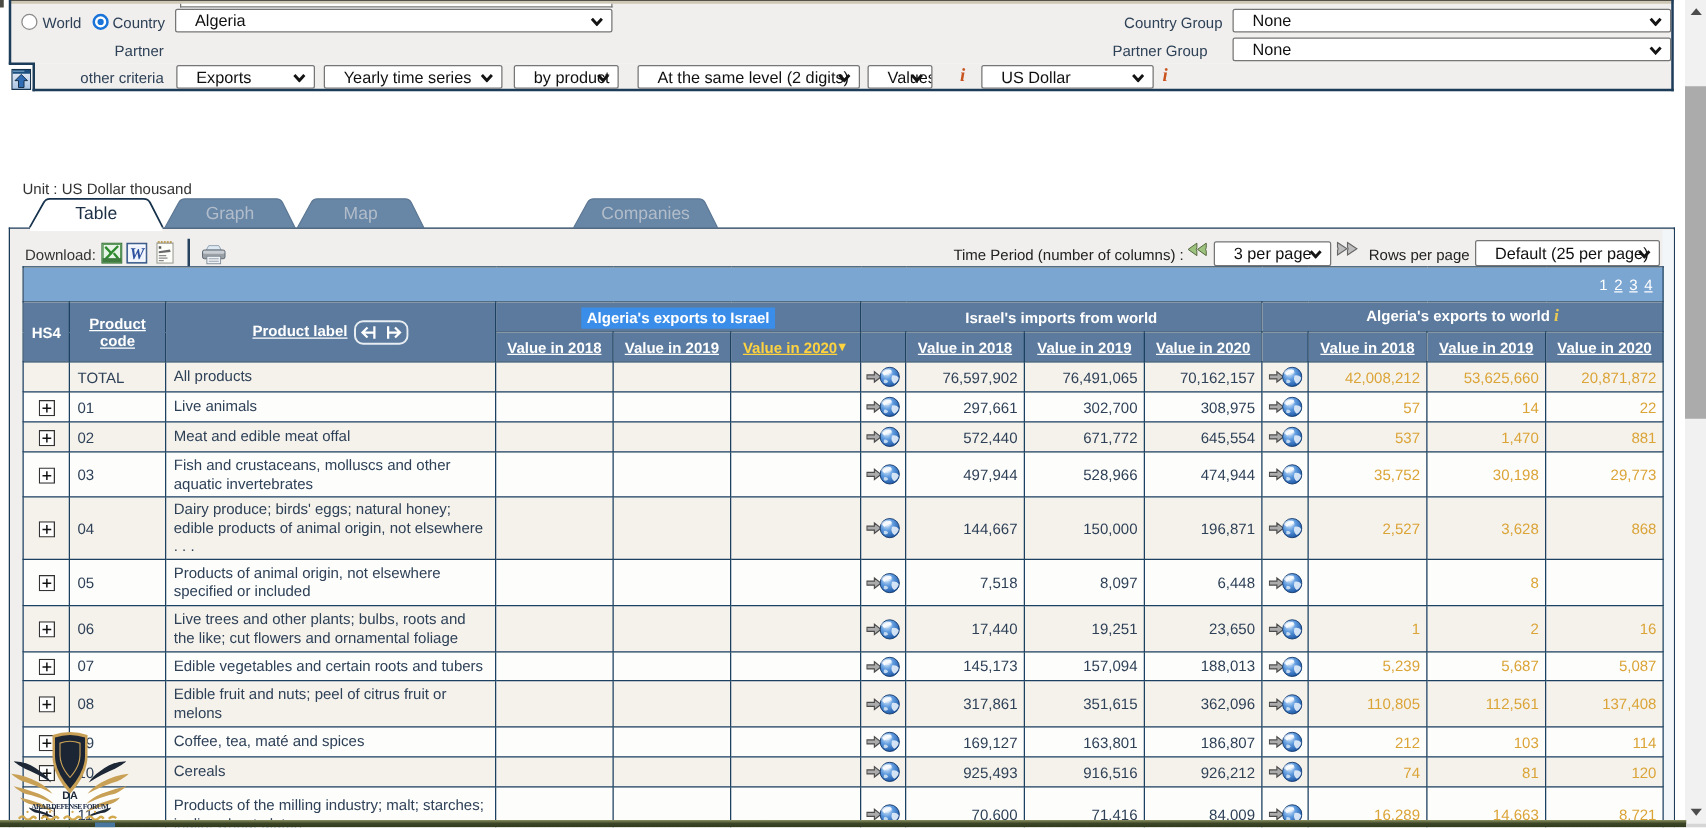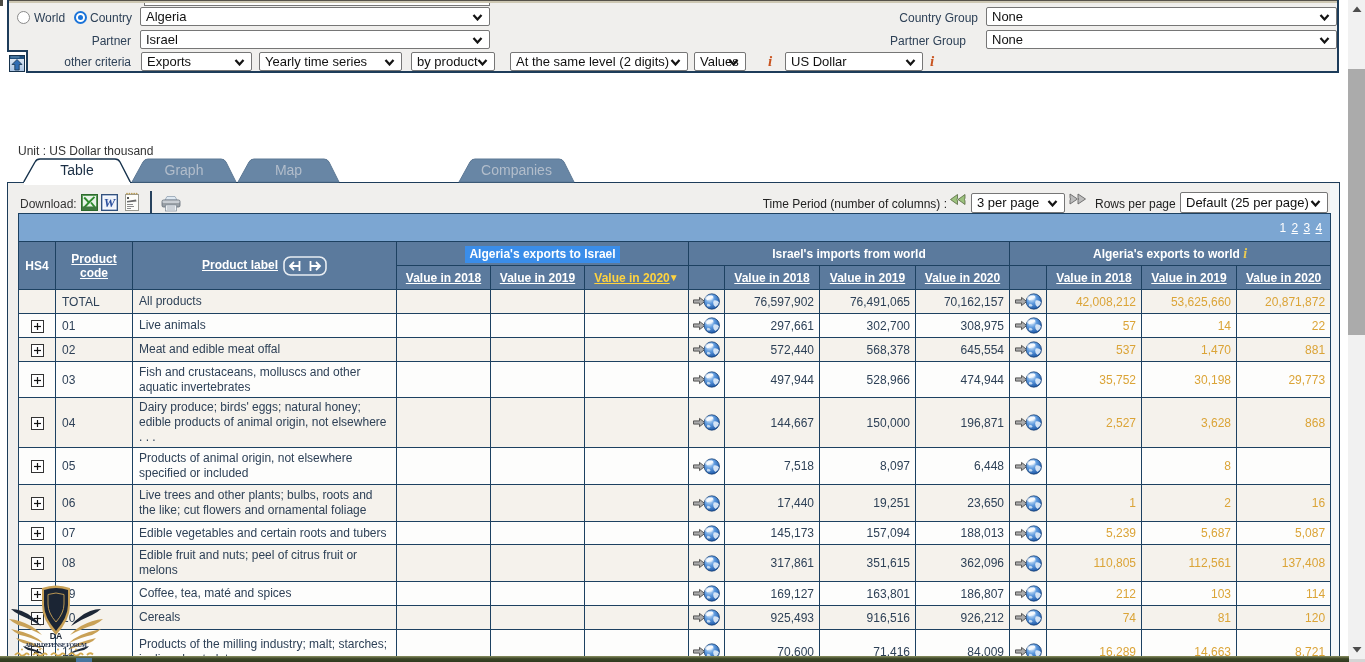--- a/index.html
+++ b/index.html
@@ -1,19 +1,19 @@
 <!DOCTYPE html>
 <html><head><meta charset="utf-8"><style>
 html,body{margin:0;padding:0}
 #pg{position:relative;width:1365px;height:662px;overflow:hidden;background:#fff;
  font-family:"Liberation Sans",sans-serif;}
 #pg div{box-sizing:border-box}
 .lb{position:absolute;font-size:12px;color:#2e4157;white-space:nowrap}
 .sel{position:absolute;background:#fff;border:1px solid #767676;border-radius:2px;
- color:#101010;padding-left:5px;white-space:nowrap;overflow:hidden}
+ color:#101010;padding-left:15px;white-space:nowrap;overflow:hidden}
 .sel .cv{position:absolute;right:6px;top:50%;margin-top:-3px}
 .tabtx{position:absolute;font-size:14px;white-space:nowrap;text-align:center}
 table{border-collapse:collapse;table-layout:fixed;font-family:"Liberation Sans",sans-serif}
 td{border:1px solid #1d4161;padding:0;overflow:hidden;vertical-align:middle;font-size:12px;color:#2e4157}
 td.hd{background:#5b7a9d;color:#fff;font-weight:bold;text-align:center}
 .u{text-decoration:underline}
 .hl{background:#3a8de9;padding:1px 4px 2px 4px}
 .yi{font-family:"Liberation Serif",serif;font-style:italic;font-weight:bold;color:#eccb52;font-size:14px}
 td.vg{color:#ffd33f}
 .n{text-align:right;padding-right:5px}
@@ -53,23 +53,20 @@
 <div style="position:absolute;left:17px;top:11px;width:13px;height:13px;border:1px solid #8a8a8a;border-radius:50%;background:#fff"></div>
 <div style="position:absolute;left:74px;top:11px;width:13px;height:13px;border:2px solid #1a73d9;border-radius:50%;background:#fff"></div>
 <div style="position:absolute;left:78px;top:15px;width:5px;height:5px;border-radius:50%;background:#1a73d9"></div>
 <div class="lb" style="left:34px;top:11px;width:50px;text-align:left">World</div>
 <div class="lb" style="left:90px;top:11px;width:60px;text-align:left">Country</div>
 <div class="lb" style="left:31px;top:34px;width:100px;text-align:right">Partner</div>
 <div class="lb" style="left:11px;top:55px;width:120px;text-align:right">other criteria</div>
 <div class="lb" style="left:878px;top:11px;width:100px;text-align:right">Country Group</div>
 <div class="lb" style="left:878px;top:34px;width:100px;text-align:center">Partner Group</div>
 <div class="sel" style="left:140px;top:7px;width:350px;height:19px;font-size:13px;line-height:17px">Algeria<svg class="cv" width="11" height="7" viewBox="0 0 11 7">
-        <path d="M1.5 1 L5.5 5.4 L9.5 1" fill="none" stroke="#141414" stroke-width="2.3"></path>
-      </svg></div>
-<div class="sel" style="left:140px;top:30px;width:350px;height:19px;font-size:13px;line-height:17px">Israel<svg class="cv" width="11" height="7" viewBox="0 0 11 7">
         <path d="M1.5 1 L5.5 5.4 L9.5 1" fill="none" stroke="#141414" stroke-width="2.3"></path>
       </svg></div>
 <div class="sel" style="left:986px;top:7px;width:351px;height:19px;font-size:13px;line-height:17px">None<svg class="cv" width="11" height="7" viewBox="0 0 11 7">
         <path d="M1.5 1 L5.5 5.4 L9.5 1" fill="none" stroke="#141414" stroke-width="2.3"></path>
       </svg></div>
 <div class="sel" style="left:986px;top:30px;width:351px;height:19px;font-size:13px;line-height:17px">None<svg class="cv" width="11" height="7" viewBox="0 0 11 7">
         <path d="M1.5 1 L5.5 5.4 L9.5 1" fill="none" stroke="#141414" stroke-width="2.3"></path>
       </svg></div>
 <div class="sel" style="left:141px;top:52px;width:111px;height:19px;font-size:13px;line-height:17px">Exports<svg class="cv" width="11" height="7" viewBox="0 0 11 7">
         <path d="M1.5 1 L5.5 5.4 L9.5 1" fill="none" stroke="#141414" stroke-width="2.3"></path>
@@ -294,21 +291,21 @@
           <td></td>
           <td class="ic"><svg width="27" height="17" viewBox="0 0 27 17" style="vertical-align:middle">
 <polygon points="0.5,6.9 6.5,6.9 6.5,4.4 11.8,8.5 6.5,12.6 6.5,10.1 0.5,10.1" fill="#ababab" stroke="#4c4c4c" stroke-width="0.9"></polygon>
 <circle cx="18.8" cy="8.5" r="7.7" fill="url(#gg)" stroke="#0f3567" stroke-width="0.7"></circle>
 <path d="M13.2 4.8 Q15.8 2.2 19.6 2.7 Q21.4 4.3 18.6 5.4 Q15.4 5.9 14.8 7.6 Q13 6.9 13.2 4.8 Z" fill="#f2f7fc" opacity="0.95"></path>
 <path d="M20.6 7.4 Q24.2 6.7 26 9.2 Q25.4 12.6 22.4 13.9 Q19.9 12 20.2 9.4 Z" fill="#e4eef9" opacity="0.9"></path>
 <path d="M14.2 10.8 Q16.6 10.2 17.6 12.4 Q16 14.4 13.9 13 Z" fill="#d8e7f6" opacity="0.85"></path>
 <ellipse cx="16.2" cy="4.8" rx="4.4" ry="2.4" fill="#ffffff" opacity="0.45"></ellipse>
 </svg></td>
           <td class="n">572,440</td>
-          <td class="n">568,378</td>
+          <td class="n">671,772</td>
           <td class="n">645,554</td>
           <td class="ic"><svg width="27" height="17" viewBox="0 0 27 17" style="vertical-align:middle">
 <polygon points="0.5,6.9 6.5,6.9 6.5,4.4 11.8,8.5 6.5,12.6 6.5,10.1 0.5,10.1" fill="#ababab" stroke="#4c4c4c" stroke-width="0.9"></polygon>
 <circle cx="18.8" cy="8.5" r="7.7" fill="url(#gg)" stroke="#0f3567" stroke-width="0.7"></circle>
 <path d="M13.2 4.8 Q15.8 2.2 19.6 2.7 Q21.4 4.3 18.6 5.4 Q15.4 5.9 14.8 7.6 Q13 6.9 13.2 4.8 Z" fill="#f2f7fc" opacity="0.95"></path>
 <path d="M20.6 7.4 Q24.2 6.7 26 9.2 Q25.4 12.6 22.4 13.9 Q19.9 12 20.2 9.4 Z" fill="#e4eef9" opacity="0.9"></path>
 <path d="M14.2 10.8 Q16.6 10.2 17.6 12.4 Q16 14.4 13.9 13 Z" fill="#d8e7f6" opacity="0.85"></path>
 <ellipse cx="16.2" cy="4.8" rx="4.4" ry="2.4" fill="#ffffff" opacity="0.45"></ellipse>
 </svg></td>
           <td class="n o">537</td>

